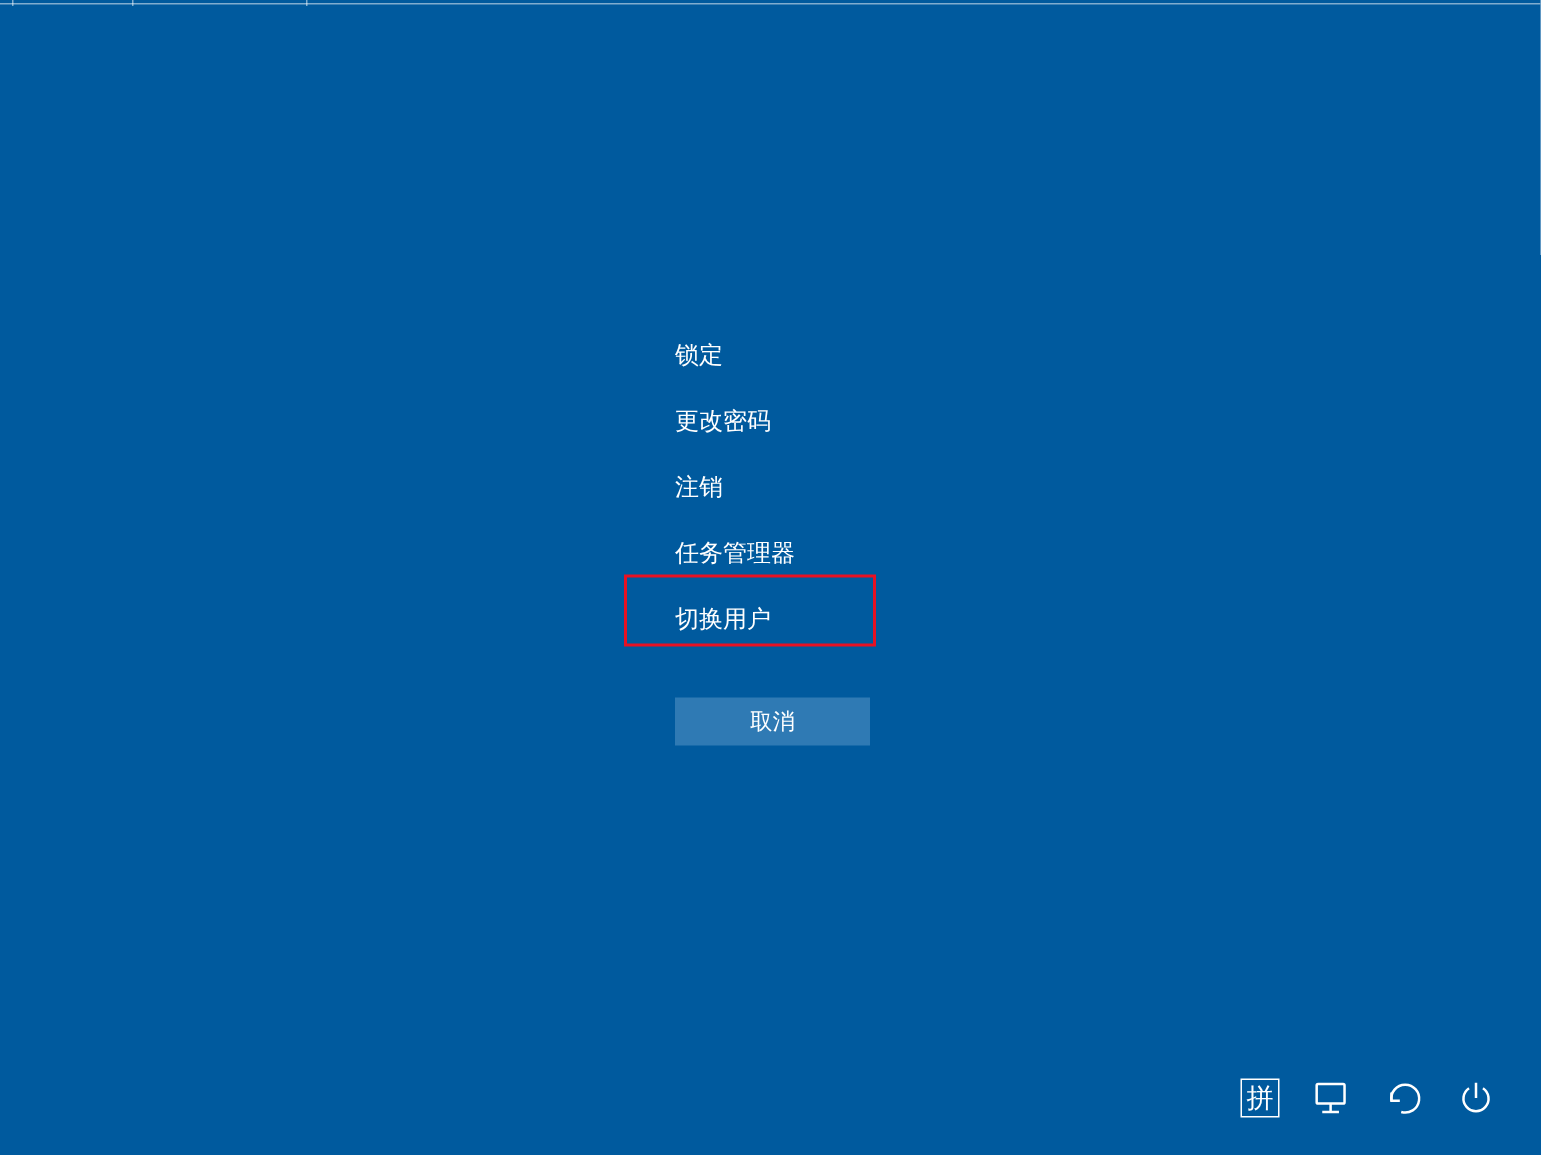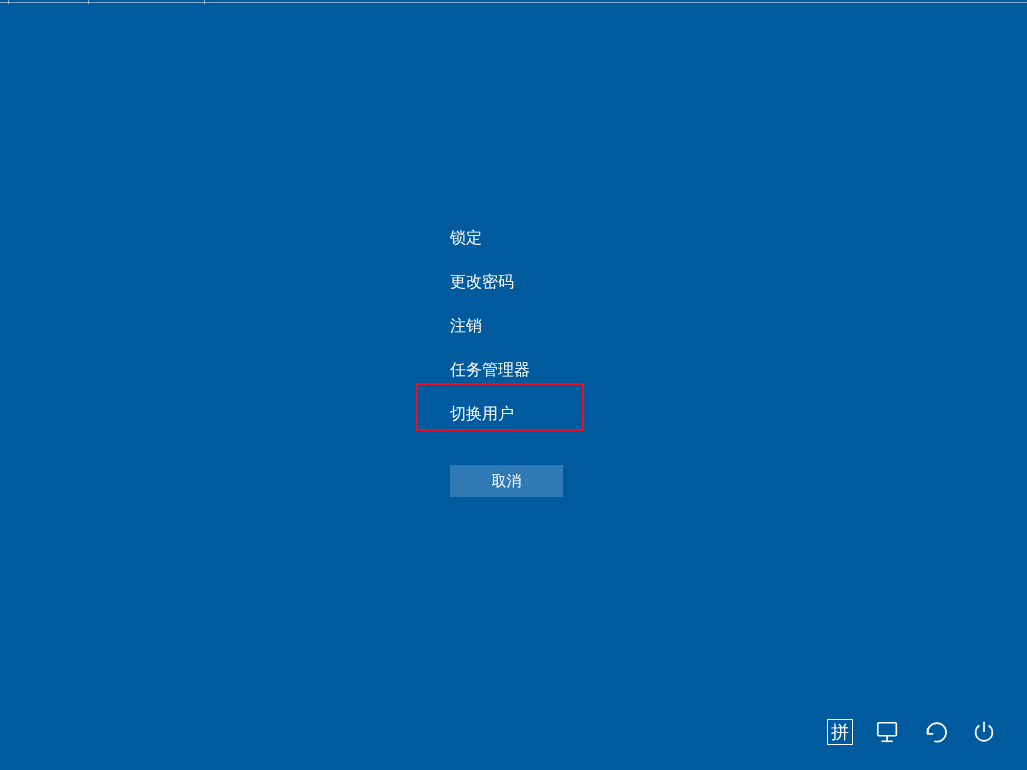--- a/index.html
+++ b/index.html
@@ -59,21 +59,21 @@
       width: 168px;
       height: 48px;
       border: 2px solid #e81123;
       pointer-events: none;
     }
     
     .cancel-btn {
       position: absolute;
       left: 450px;
       top: 465px;
-      width: 113px;
+      width: 130px;
       height: 32px;
       background: #2f7ab4;
       color: #fff;
       font-size: 15px;
       display: flex;
       align-items: center;
       justify-content: center;
       cursor: pointer;
       border: none;
     }

